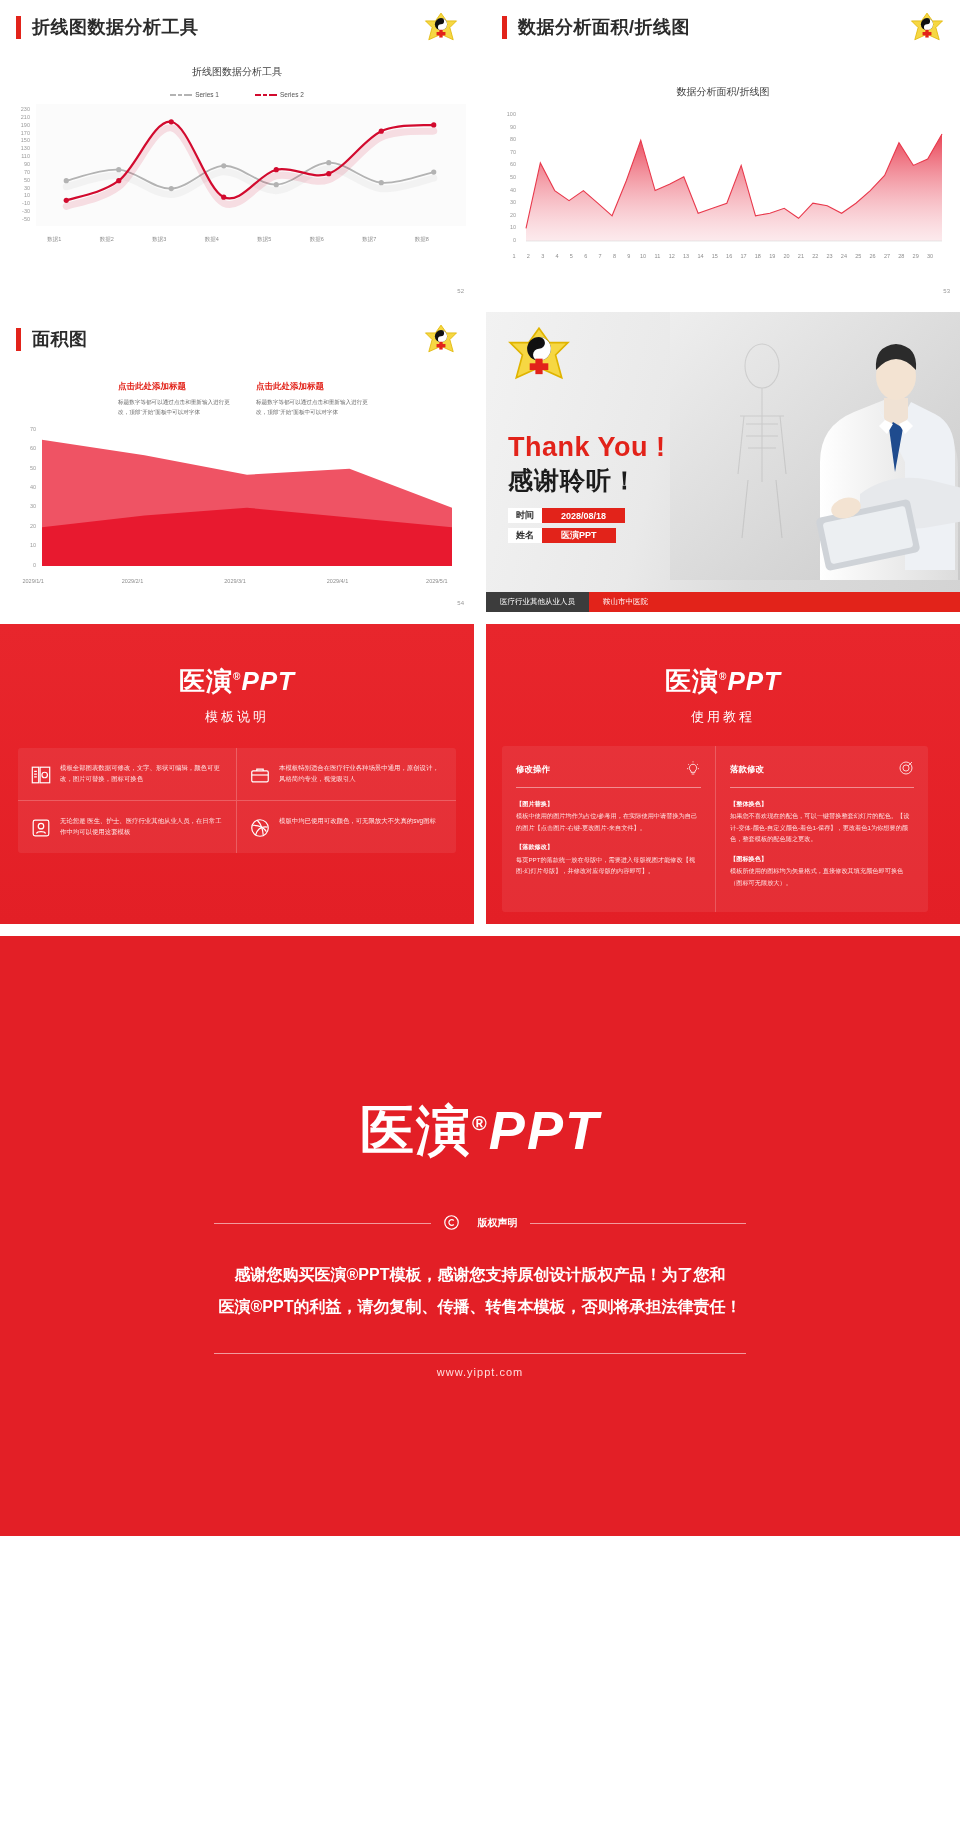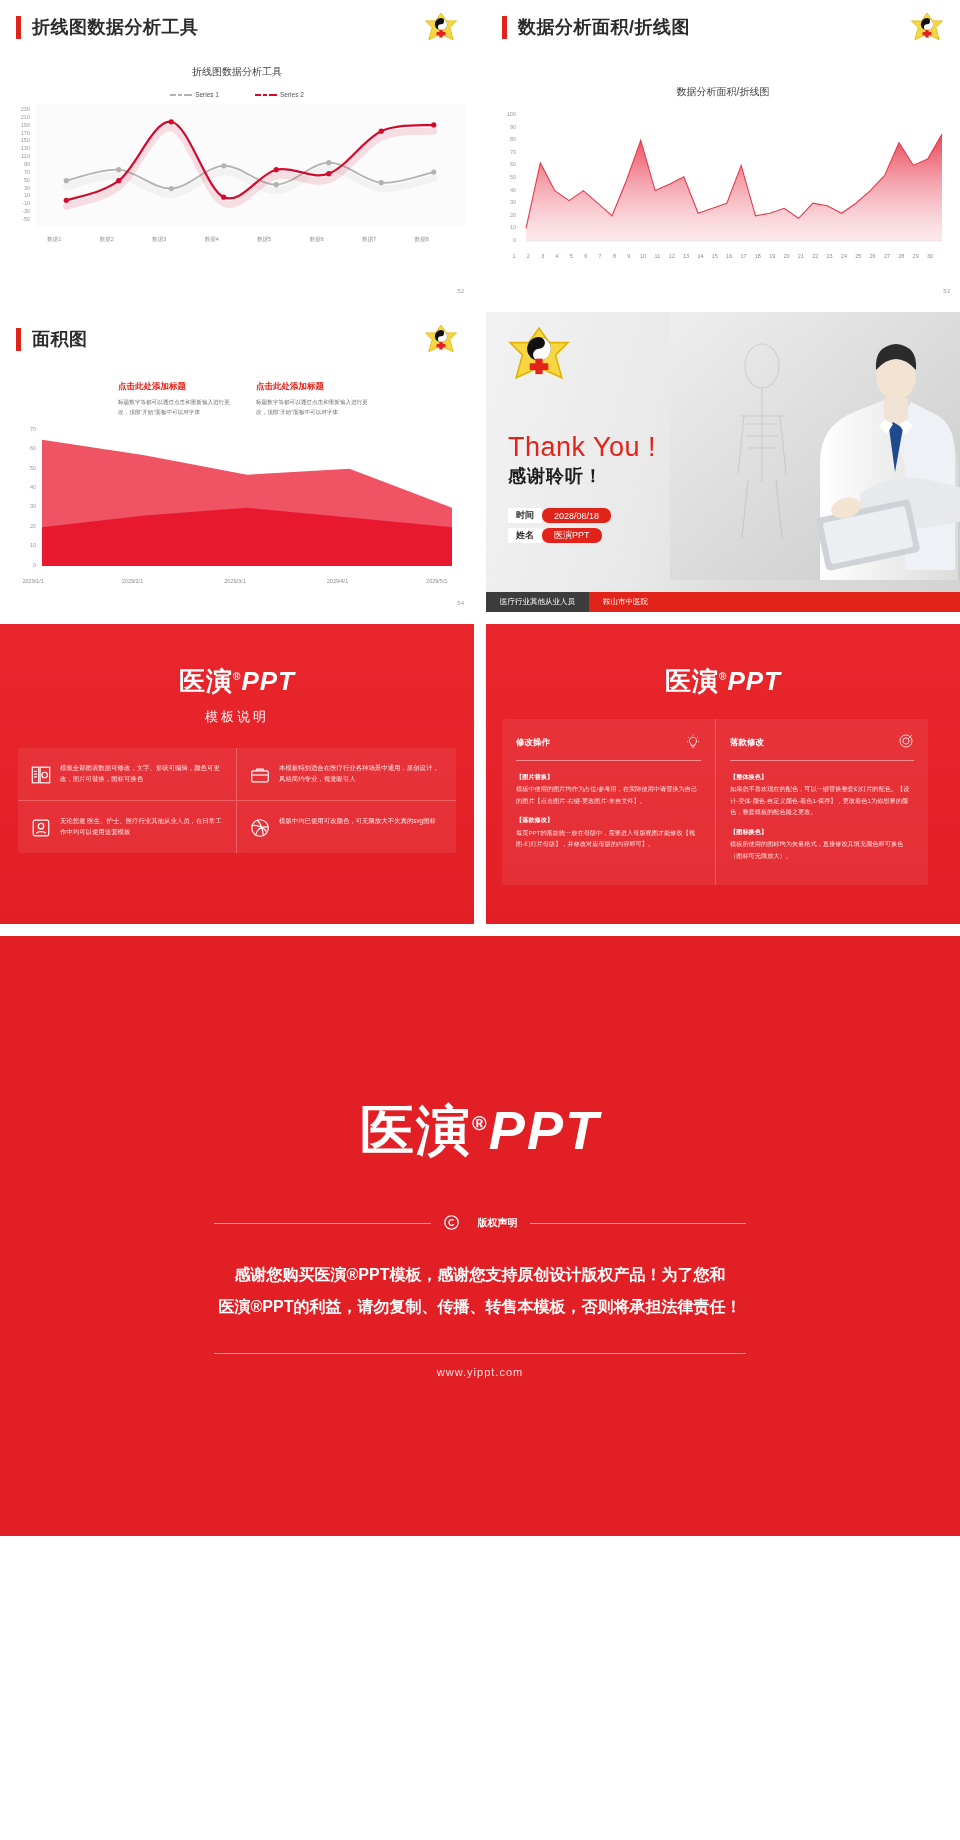--- a/index.html
+++ b/index.html
@@ -37,25 +37,25 @@
   .y-ticks{position:absolute;left:0;top:0;font-size:5.5px;color:#9a9a9a;text-align:right;width:18px;}
   .y-ticks div{position:absolute;right:0;transform:translateY(-50%);line-height:1;}
   .x-ticks{position:relative;font-size:5.5px;color:#8d8d8d;height:12px;margin-left:24px;}
   .x-ticks div{position:absolute;transform:translateX(-50%);top:2px;white-space:nowrap;}
 
   
   .ty{position:relative;width:474px;height:300px;overflow:hidden;
       background:linear-gradient(105deg,#f2f2f2 0%,#e9e9e9 38%,#dcdcdc 60%,#d3d3d3 100%);}
   .ty-doctor{position:absolute;right:-10px;top:0;width:300px;height:268px;}
   .ty-logo{position:absolute;left:22px;top:14px;width:62px;height:56px;}
-  .ty-en{position:absolute;left:22px;top:120px;font-size:27px;font-weight:normal;color:#e2231a;letter-spacing:.5px;}
-  .ty-cn{position:absolute;left:22px;top:152px;font-size:18px;font-weight:bold;color:#1c1c1c;letter-spacing:1px;}
+  .ty-en{position:absolute;left:22px;top:120px;font-size:27px;font-weight:bold;color:#e2231a;letter-spacing:.5px;}
+  .ty-cn{position:absolute;left:22px;top:152px;font-size:25px;font-weight:bold;color:#1c1c1c;letter-spacing:1px;}
   .ty-field{position:absolute;display:flex;height:15px;font-size:9px;align-items:stretch;}
   .ty-k{background:#fff;color:#2a2a2a;padding:0 8px;display:flex;align-items:center;font-weight:bold;text-align:center;}
-  .ty-v{background:#e2231a;color:#fff;padding:0 12px;display:flex;align-items:center;font-weight:normal;border-radius:7px;}
+  .ty-v{background:#e2231a;color:#fff;padding:0 19px;display:flex;align-items:center;font-weight:bold;}
   .ty-foot{position:absolute;left:0;bottom:0;width:100%;height:20px;display:flex;font-size:7.5px;}
   .ty-foot .f1{background:#3c3c3c;color:#fff;display:flex;align-items:center;padding:0 14px;}
   .ty-foot .f2{background:#e2231a;color:#fff;display:flex;align-items:center;padding:0 14px;flex:1;}
 
   
   .red-slide{width:474px;height:300px;background:#e31f26;position:relative;overflow:hidden;color:#fff;}
   .red-slide.grad{background:linear-gradient(180deg,#e8262c 0%,#e31f26 100%);}
   .brand{text-align:center;font-size:26px;font-weight:bold;letter-spacing:1px;}
   .brand sup{font-size:10px;vertical-align:super;}
   .brand .ppt{font-style:italic;font-weight:bold;}
@@ -467,20 +467,21 @@
       </div>
     </div>
 
     <div class="gap-col"></div>
 
     <div class="red-slide grad">
       <div style="padding-top:40px">
         <div class="brand">
           <span>医演</span><sup>®</sup><span class="ppt">PPT</span>
         </div>
+        <div class="brand-sub">使用教程</div>
       </div>
 
       <div class="tut-grid">
         <div class="tut-col">
           <div class="tut-head">
             <span class="tut-h-txt">修改操作</span>
             <span>
               <svg viewBox="0 0 24 24" width="16" height="16" fill="none" stroke="#ffffff" stroke-width="1.2">
                 <path d="M9 16.5a5.5 5.5 0 1 1 6 0v2h-6z"></path>
                   <path d="M10 21h4"></path>

